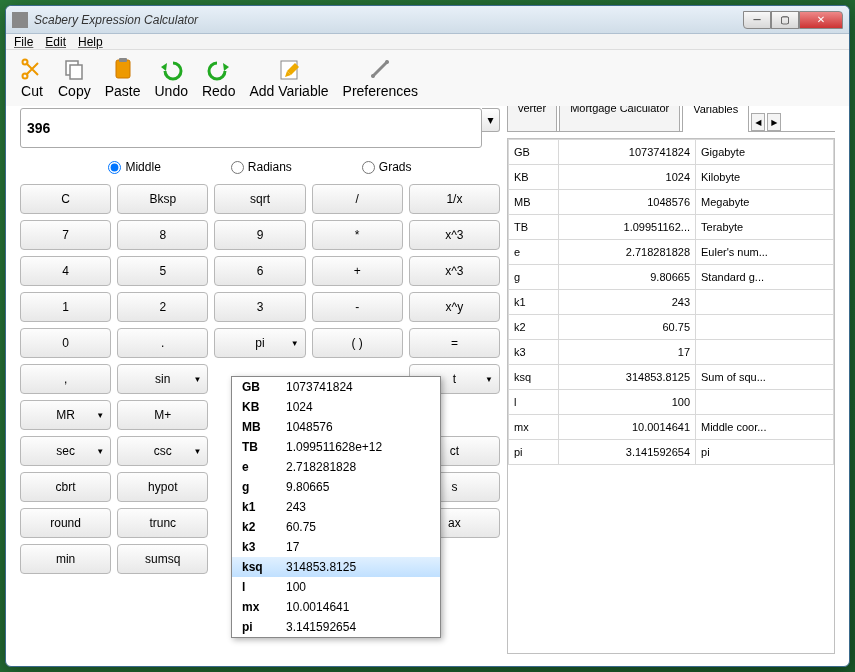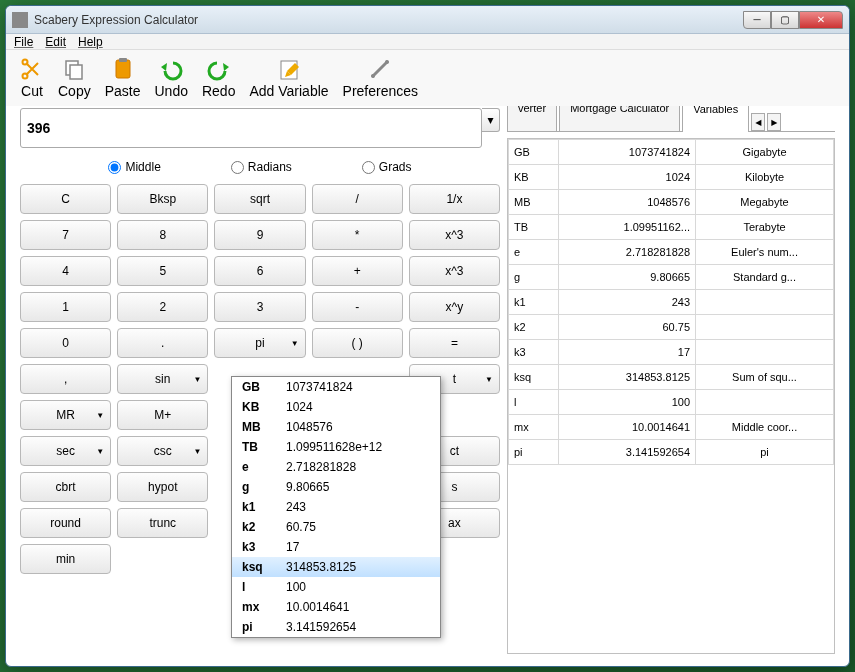--- a/index.html
+++ b/index.html
@@ -1,20 +1,20 @@
 <!DOCTYPE html>
 <html><head>
 <meta charset="utf-8">
 <style>
 * { box-sizing: border-box; margin: 0; padding: 0; }
 body { font-family: "Segoe UI", Tahoma, sans-serif; font-size: 12px; background: linear-gradient(135deg, #2a7a3a, #1a5a2a); width: 855px; height: 672px; overflow: hidden; position: relative; }
 .window { position: absolute; top: 5px; left: 5px; width: 845px; height: 662px; background: #fff; border: 1px solid #3a6a8a; border-radius: 6px; box-shadow: 0 4px 20px rgba(0,0,0,0.4); display: flex; flex-direction: column; }
 .titlebar { height: 28px; background: linear-gradient(#e8f0f8, #d0dde8); border-bottom: 1px solid #b0c0d0; display: flex; align-items: center; padding: 0 6px; border-radius: 6px 6px 0 0; }
 .titlebar-icon { width: 16px; height: 16px; background: #888; margin-right: 6px; }
-.titlebar-text { flex: 1; color: #333; font-size: 12px; }
+.titlebar-text { flex: 1; color: #333; font-size: 12px; font-style: italic; }
 .titlebar-btns { display: flex; gap: 0; }
 .titlebar-btn { width: 28px; height: 18px; border: 1px solid #888; background: linear-gradient(#f8f8f8,#d8d8d8); font-size: 10px; display: flex; align-items: center; justify-content: center; cursor: pointer; }
 .titlebar-btn.close { background: linear-gradient(#e88,#c33); color: #fff; width: 44px; border-radius: 0 4px 0 0; }
 .titlebar-btn.min { border-radius: 0 0 0 4px; }
 .menubar { height: 16px; background: #f4f4f4; border-bottom: 1px solid #ddd; display: flex; align-items: center; padding: 0 8px; gap: 12px; }
 .menubar span { text-decoration: underline; text-decoration-color: #666; cursor: pointer; }
 .toolbar { height: 56px; background: #f8f8f8; display: flex; align-items: center; padding: 4px 14px; gap: 14px; }
 .tool { display: flex; flex-direction: column; align-items: center; gap: 2px; cursor: pointer; font-size: 14px; }
 .tool-icon { width: 24px; height: 24px; }
 .content { flex: 1; display: flex; padding: 2px 14px 12px 14px; gap: 6px; overflow: hidden; }
@@ -29,21 +29,21 @@
 .kbtn .caret { position: absolute; right: 6px; font-size: 8px; }
 .right { flex: 1; display: flex; flex-direction: column; border-left: 1px solid transparent; }
 .tabs { display: flex; height: 24px; align-items: flex-end; gap: 2px; border-bottom: 1px solid #aaa; }
 .tab { padding: 17px 10px; border: 1px solid #aaa; border-bottom: none; border-radius: 3px 3px 0 0; background: #f4f4f4; cursor: pointer; font-size: 11px; white-space: nowrap; }
 .tab.active { background: #fff; position: relative; top: 1px; }
 .tab-scroll { width: 14px; height: 18px; border: 1px solid #aaa; background: #f4f4f4; display:flex;align-items:center;justify-content:center;font-size:8px;cursor:pointer; }
 .vartable { flex: 1; margin-top: 6px; border: 1px solid #c0c0c0; overflow: auto; }
 .vartable table { width: 100%; border-collapse: collapse; }
 .vartable td { border: 1px solid #d8d8d8; padding: 6px 5px; font-size: 11px; }
 .vartable td:nth-child(2) { text-align: right; }
-.vartable td:nth-child(3) { text-align: center; }
+.vartable td:nth-child(3) { text-align: left; }
 .dropdown { position: absolute; background: #fff; border: 1px solid #888; box-shadow: 2px 2px 6px rgba(0,0,0,0.3); z-index: 100; }
 .dropdown-row { display: flex; padding: 3px 10px; cursor: pointer; }
 .dropdown-row:hover, .dropdown-row.hover { background: linear-gradient(#e0f0ff,#c0e0ff); }
 .dropdown-row .dk { width: 44px; font-weight: bold; }
 .dropdown-row .dv { flex: 1; }
 </style>
 </head>
 <body>
 
 <div class="window">
@@ -201,20 +201,21 @@
         <div class="kbtn">
             <span>s</span>
           </div>
         <div class="kbtn">round</div>
         <div class="kbtn">trunc</div>
         <div style="grid-column:3/5"></div>
         <div class="kbtn">
             <span>ax</span>
           </div>
         <div class="kbtn">min</div>
+        <div class="kbtn">sumsq</div>
       </div>
     </div>
 
     <div class="right">
       <div class="tabs">
         <div class="tab">verter</div>
         <div class="tab">Mortgage Calculator</div>
         <div class="tab active">Variables</div>
         <div class="tab-scroll">◀</div>
         <div class="tab-scroll">▶</div>

